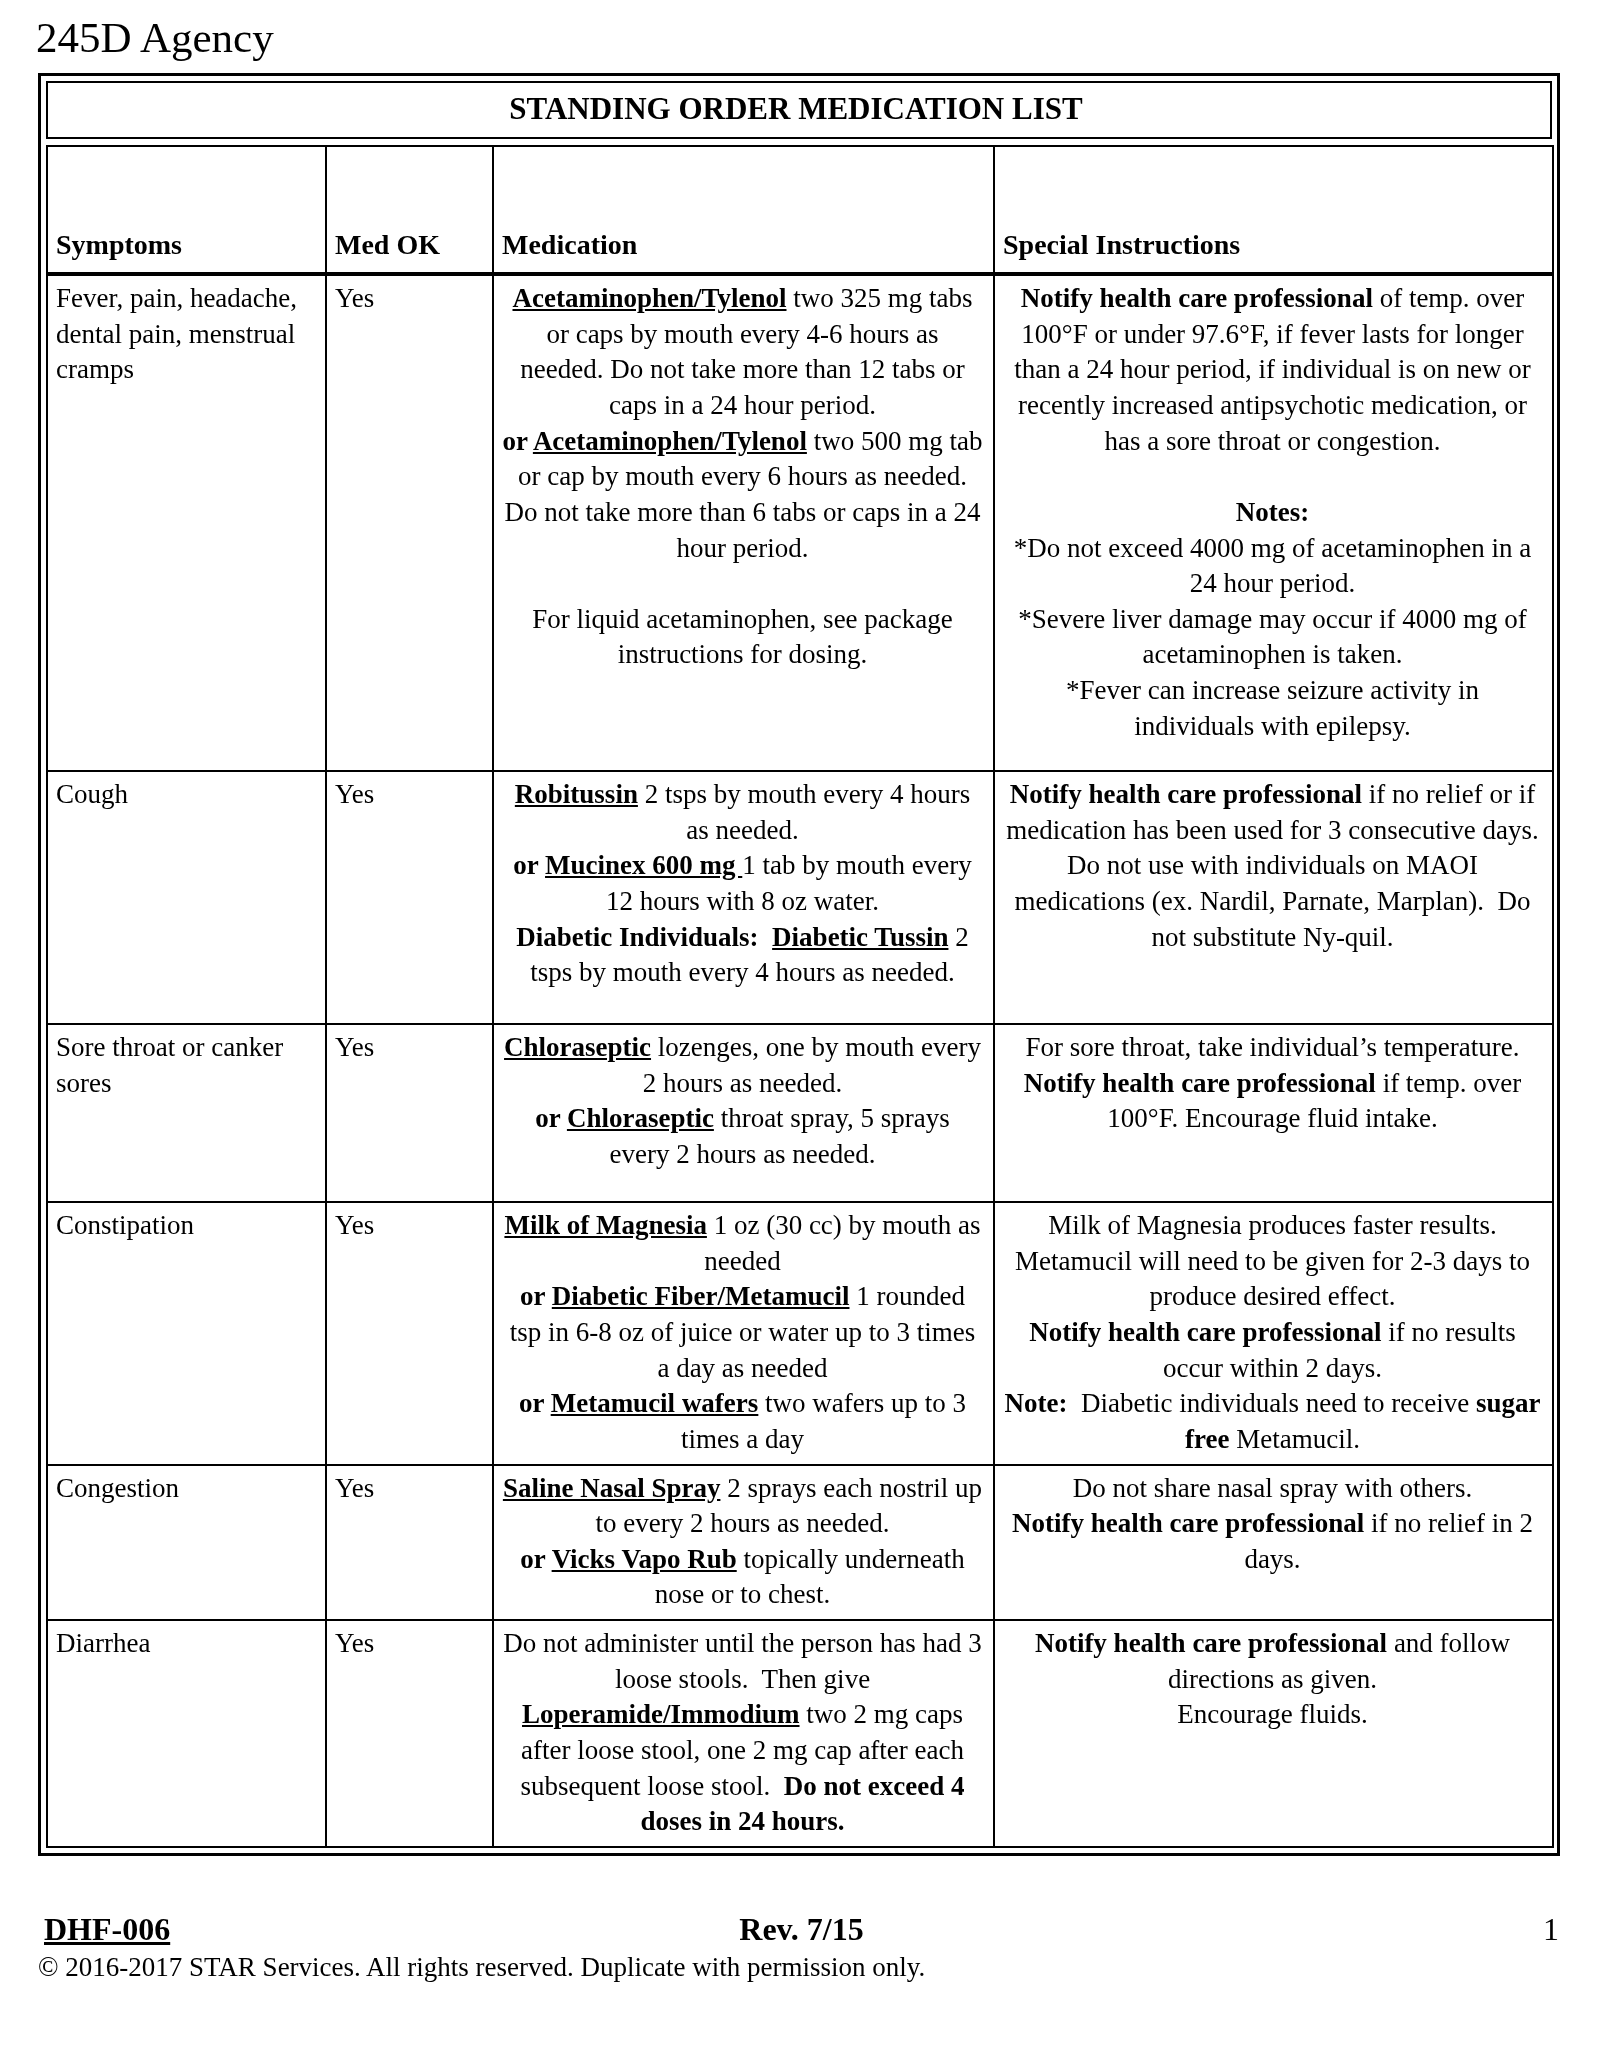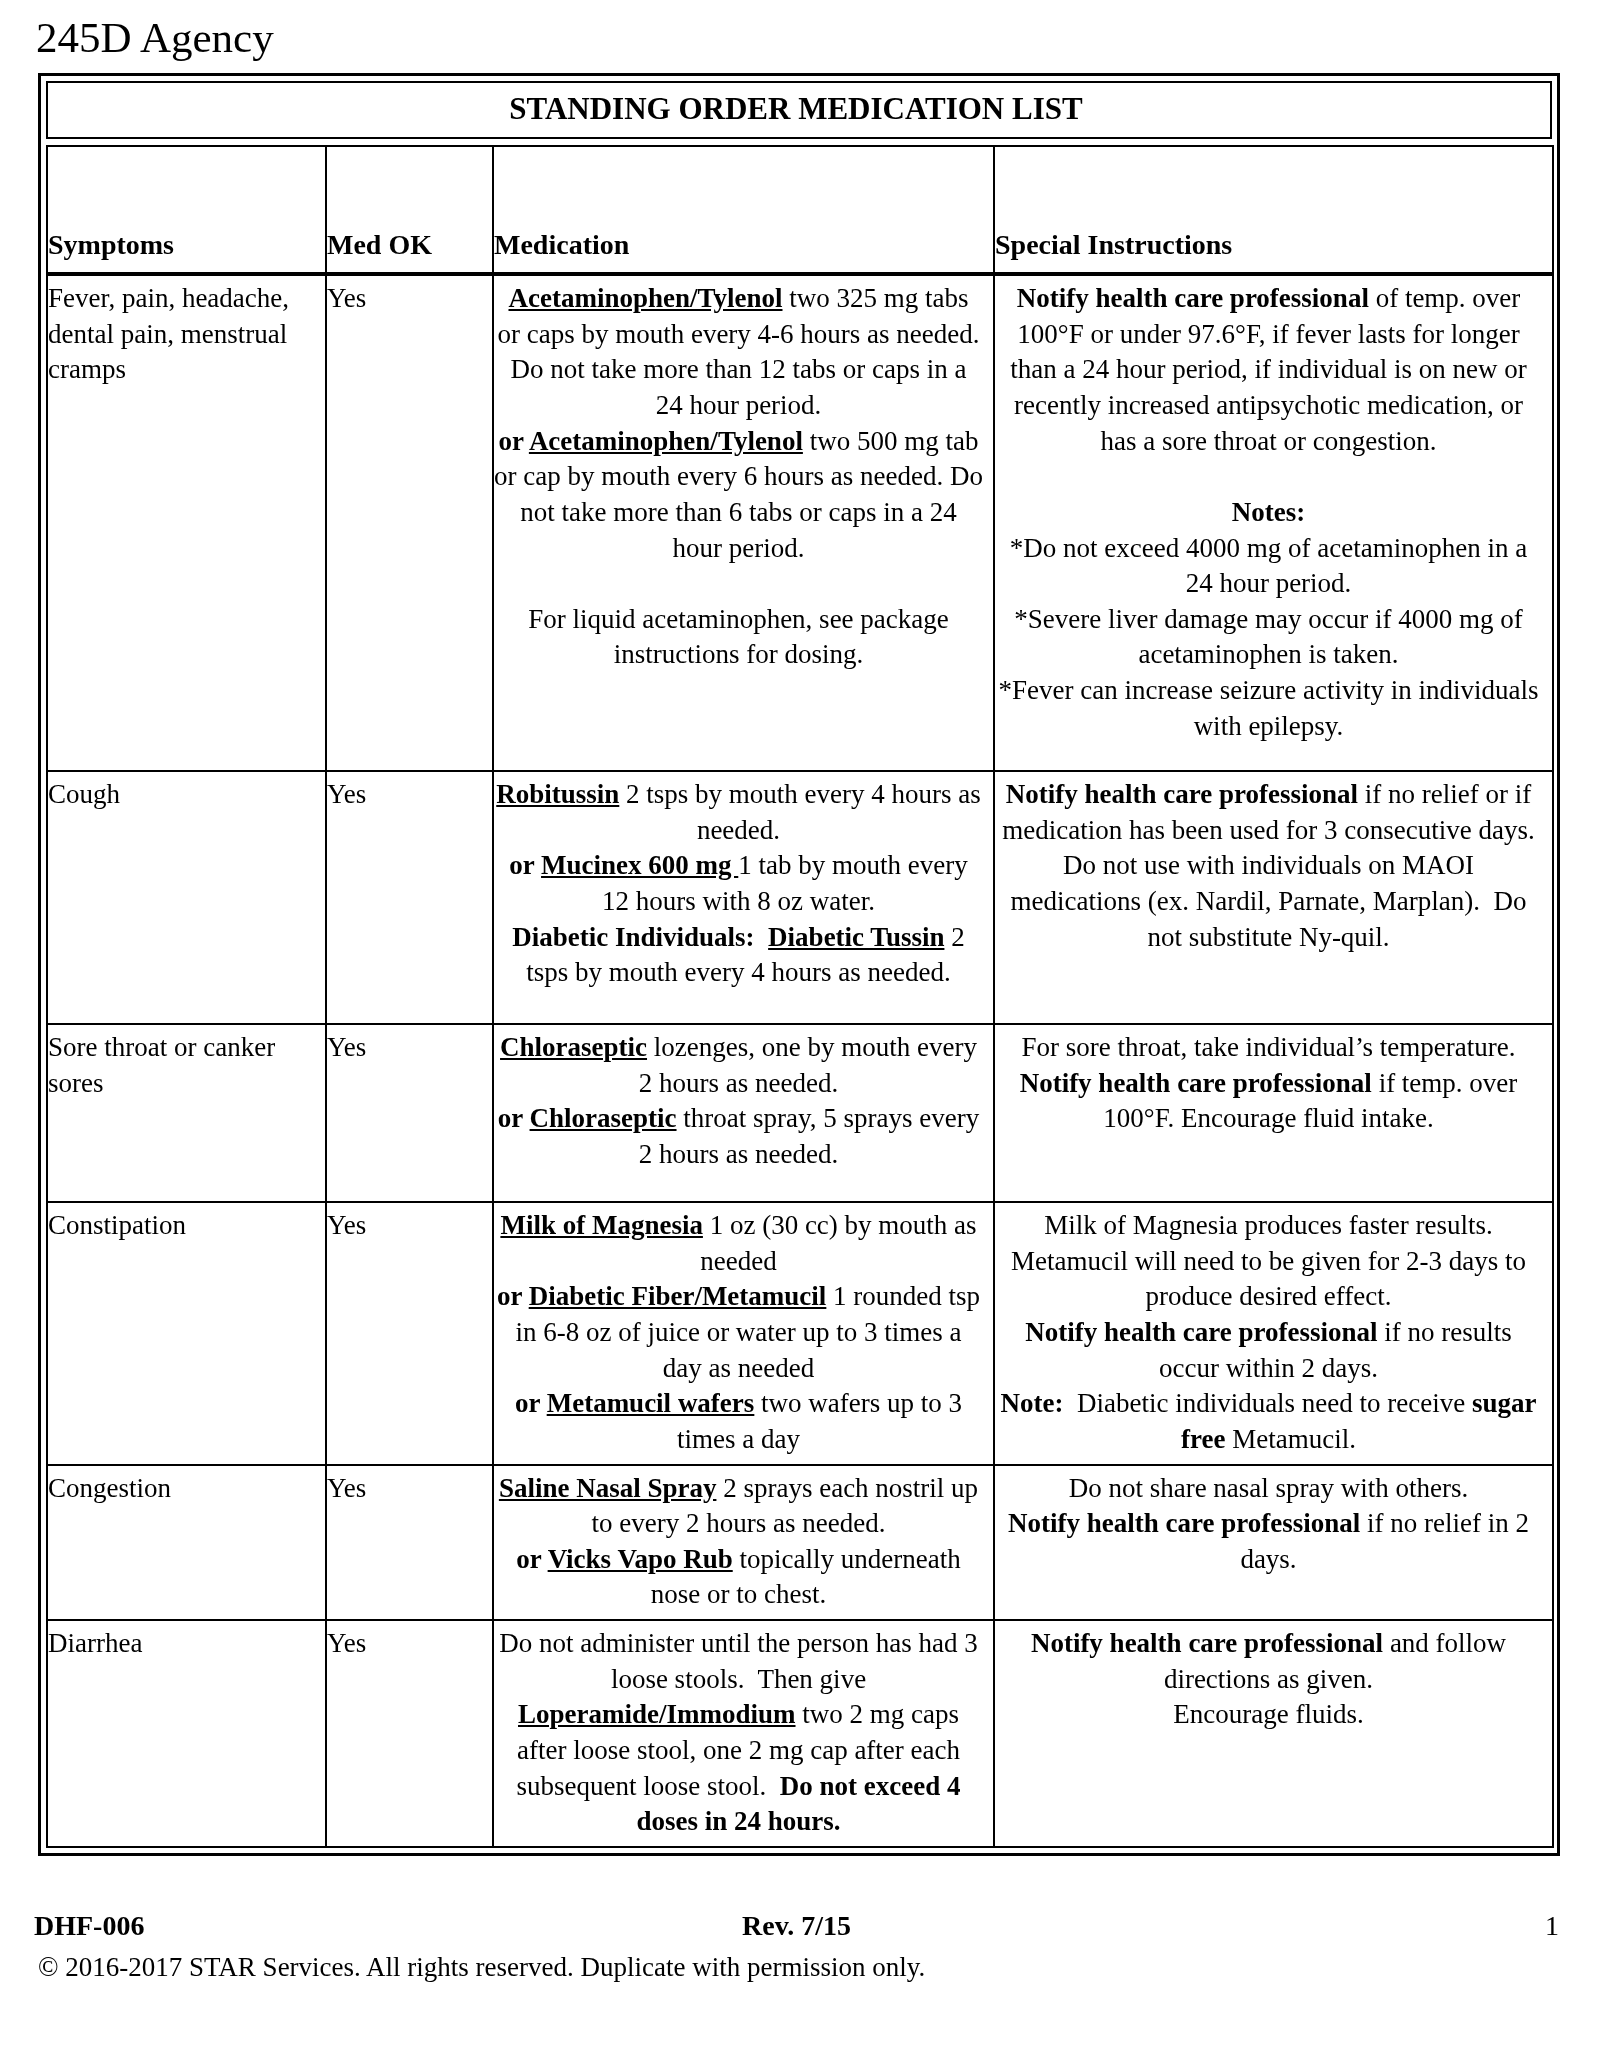--- a/index.html
+++ b/index.html
@@ -49,21 +49,21 @@
   .name-box .name-value { margin-left: 10px; }
   table.med-table {
     margin-top: 6px;
     border-collapse: collapse;
     table-layout: fixed;
     width: 100%;
   }
   table.med-table th, table.med-table td {
     border: 2px solid #000;
     vertical-align: top;
-    padding: 5px 10px 6px 0;
+    padding: 5px 10px 6px 8px;
     text-align: left;
     font-weight: normal;
   }
   table.med-table th {
     font-weight: bold;
     font-size: 28px;
     height: 112px;
     vertical-align: bottom;
     padding-bottom: 8px;
     border-bottom: 4px solid #000;
@@ -76,23 +76,24 @@
   tbody tr:nth-child(2) { height: 253px; }
   tbody tr:nth-child(3) { height: 178px; }
   tbody tr:nth-child(4) { height: 245px; }
   tbody tr:nth-child(5) { height: 150px; margin-top: 40px; }
   tbody tr:nth-child(6) { height: 215px; }
   .para { white-space: pre-wrap; text-align: center; }
   .para .b, .b { font-weight: bold; }
   .para .u, .u { text-decoration: underline; }
   .footer-line {
     position: relative;
-    margin: 52px 38px 0 34px;
-    font-size: 28px;
+    margin: 52px 38px 0 44px;
+    font-size: 32px;
     height: 38px;
+    text-decoration: underline;
   }
   .footer-line .form-code { font-weight: bold; }
   .footer-line .rev {
     position: absolute;
     left: 50%;
     transform: translateX(-50%);
     font-weight: bold;
   }
   .footer-line .pgnum {
     position: absolute;

